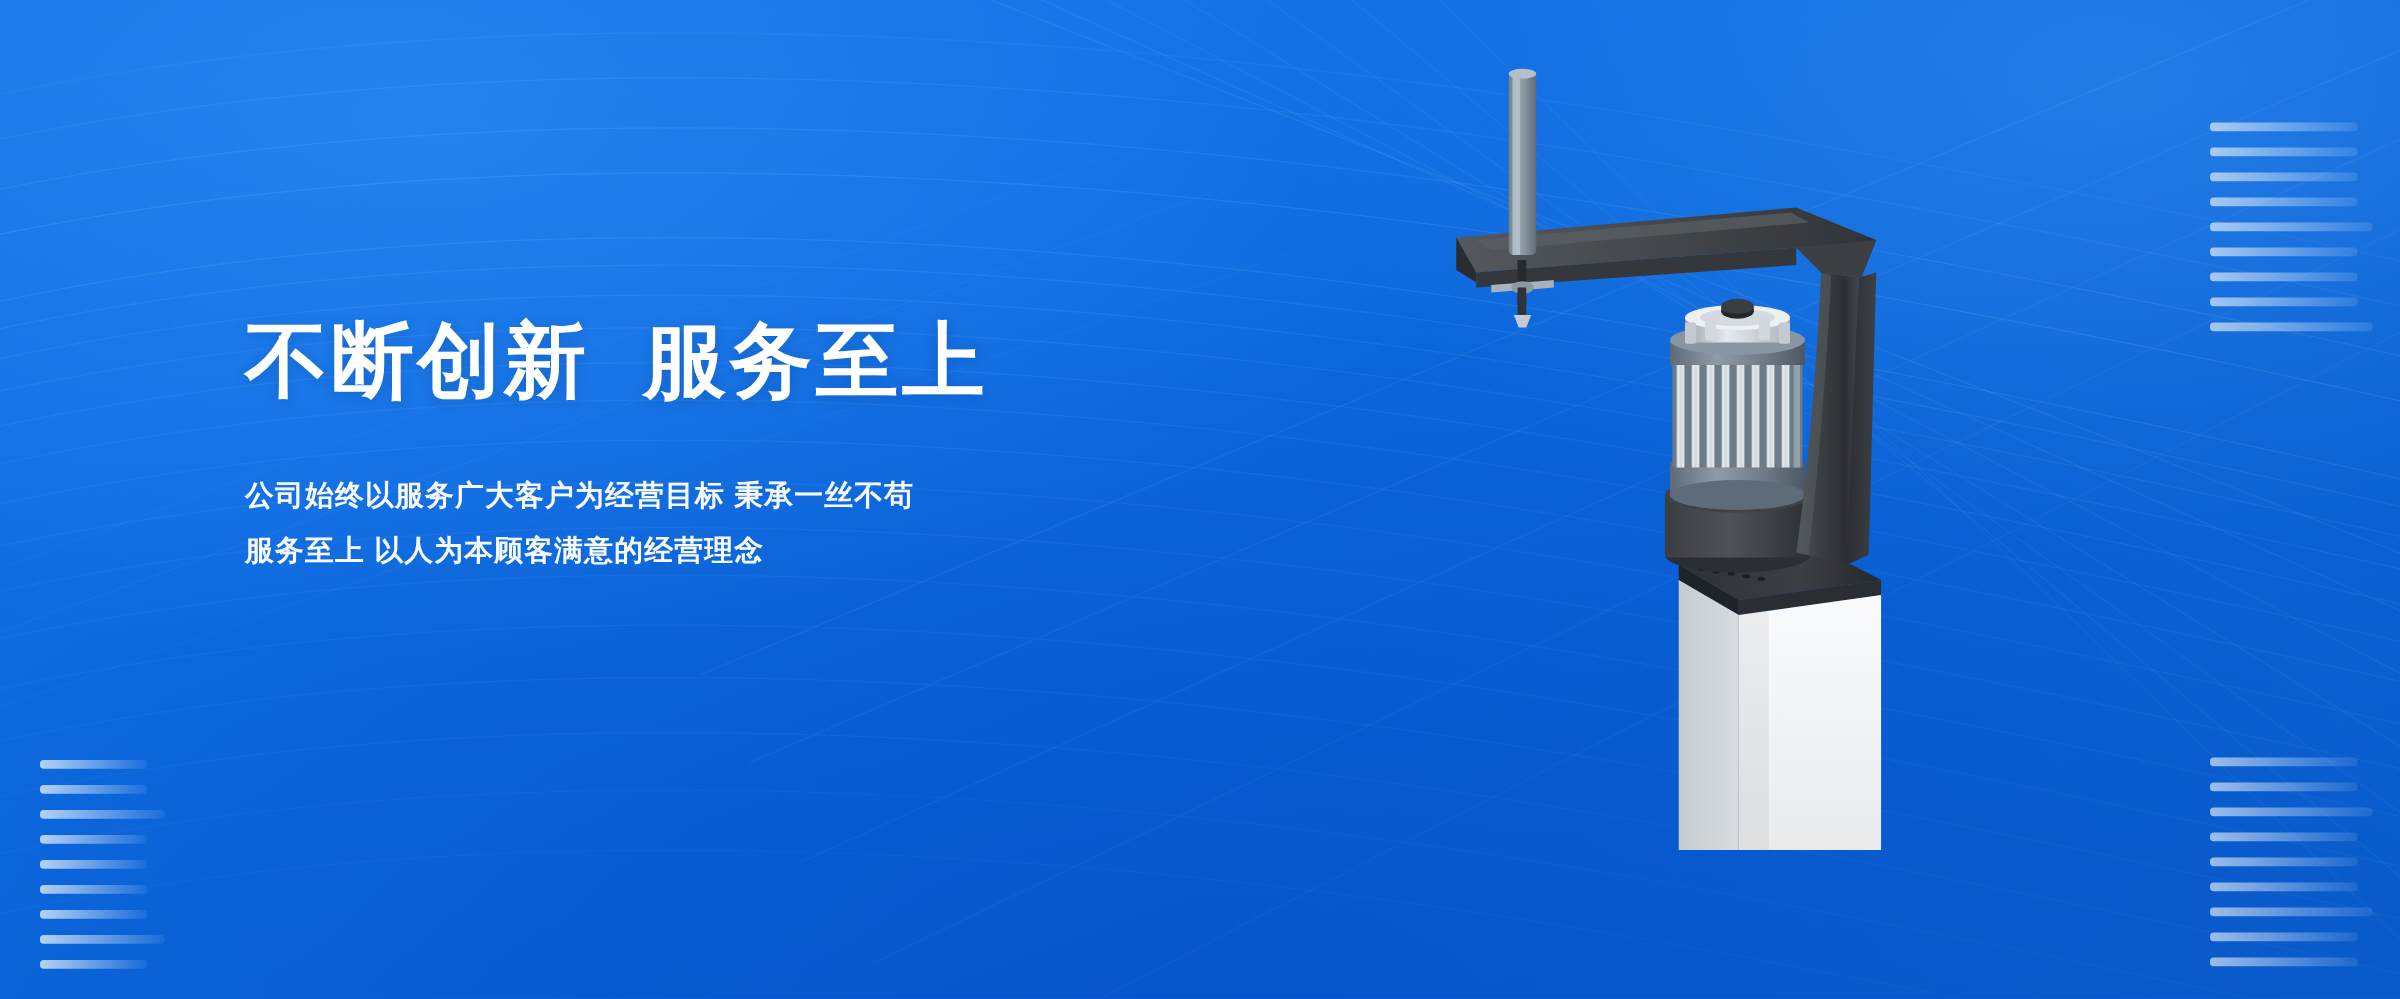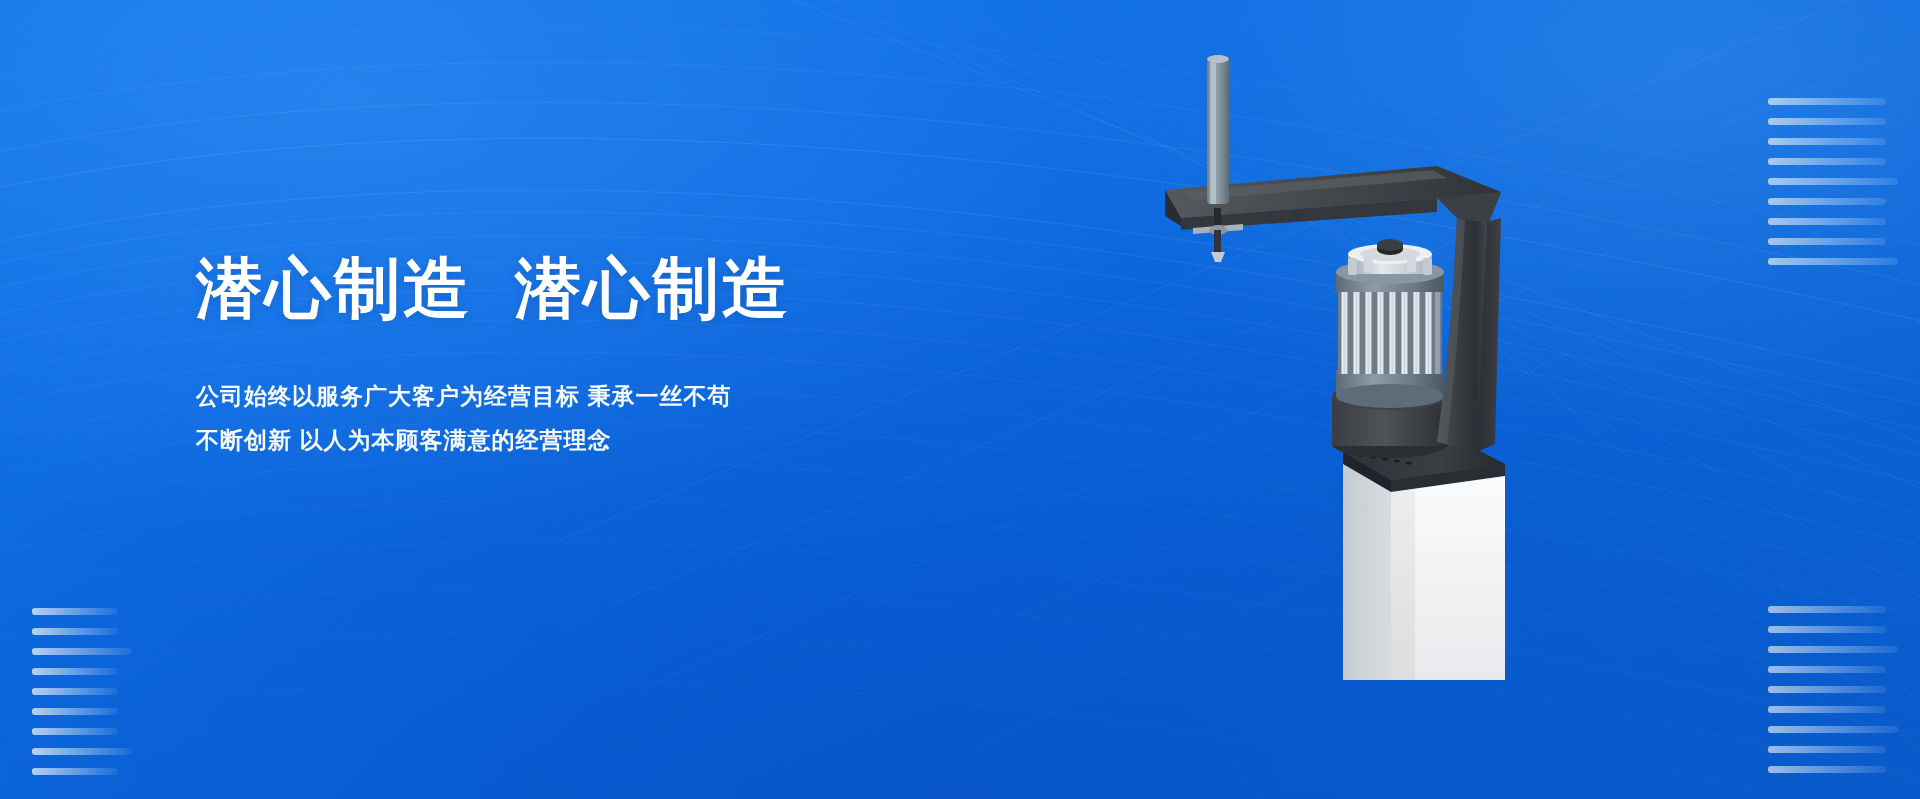--- a/index.html
+++ b/index.html
@@ -173,24 +173,24 @@
     <span class="bar" style="width:100px"></span>
     <span class="bar" style="width:86px"></span>
     <span class="bar" style="width:86px"></span>
     <span class="bar" style="width:86px"></span>
     <span class="bar" style="width:86px"></span>
     <span class="bar" style="width:100px"></span>
     <span class="bar" style="width:86px"></span>
   </div>
 
   <div class="copy">
-    <div class="headline">潜心制造  潜心制造</div>
+    <div class="headline">不断创新  服务至上</div>
     <div class="sub">
       <div class="sub-line">公司始终以服务广大客户为经营目标 秉承一丝不苟</div>
-      <div class="sub-line">不断创新 以人为本顾客满意的经营理念</div>
+      <div class="sub-line">服务至上 以人为本顾客满意的经营理念</div>
     </div>
   </div>
 
   <div class="machine">
     <svg width="420" height="640" viewBox="0 0 420 640" xmlns="http://www.w3.org/2000/svg">
       <defs>
         <linearGradient id="rodG" x1="0" y1="0" x2="1" y2="0">
           <stop offset="0%" stop-color="#6f7d89"></stop>
           <stop offset="30%" stop-color="#9fadb8"></stop>
           <stop offset="65%" stop-color="#808e99"></stop>

